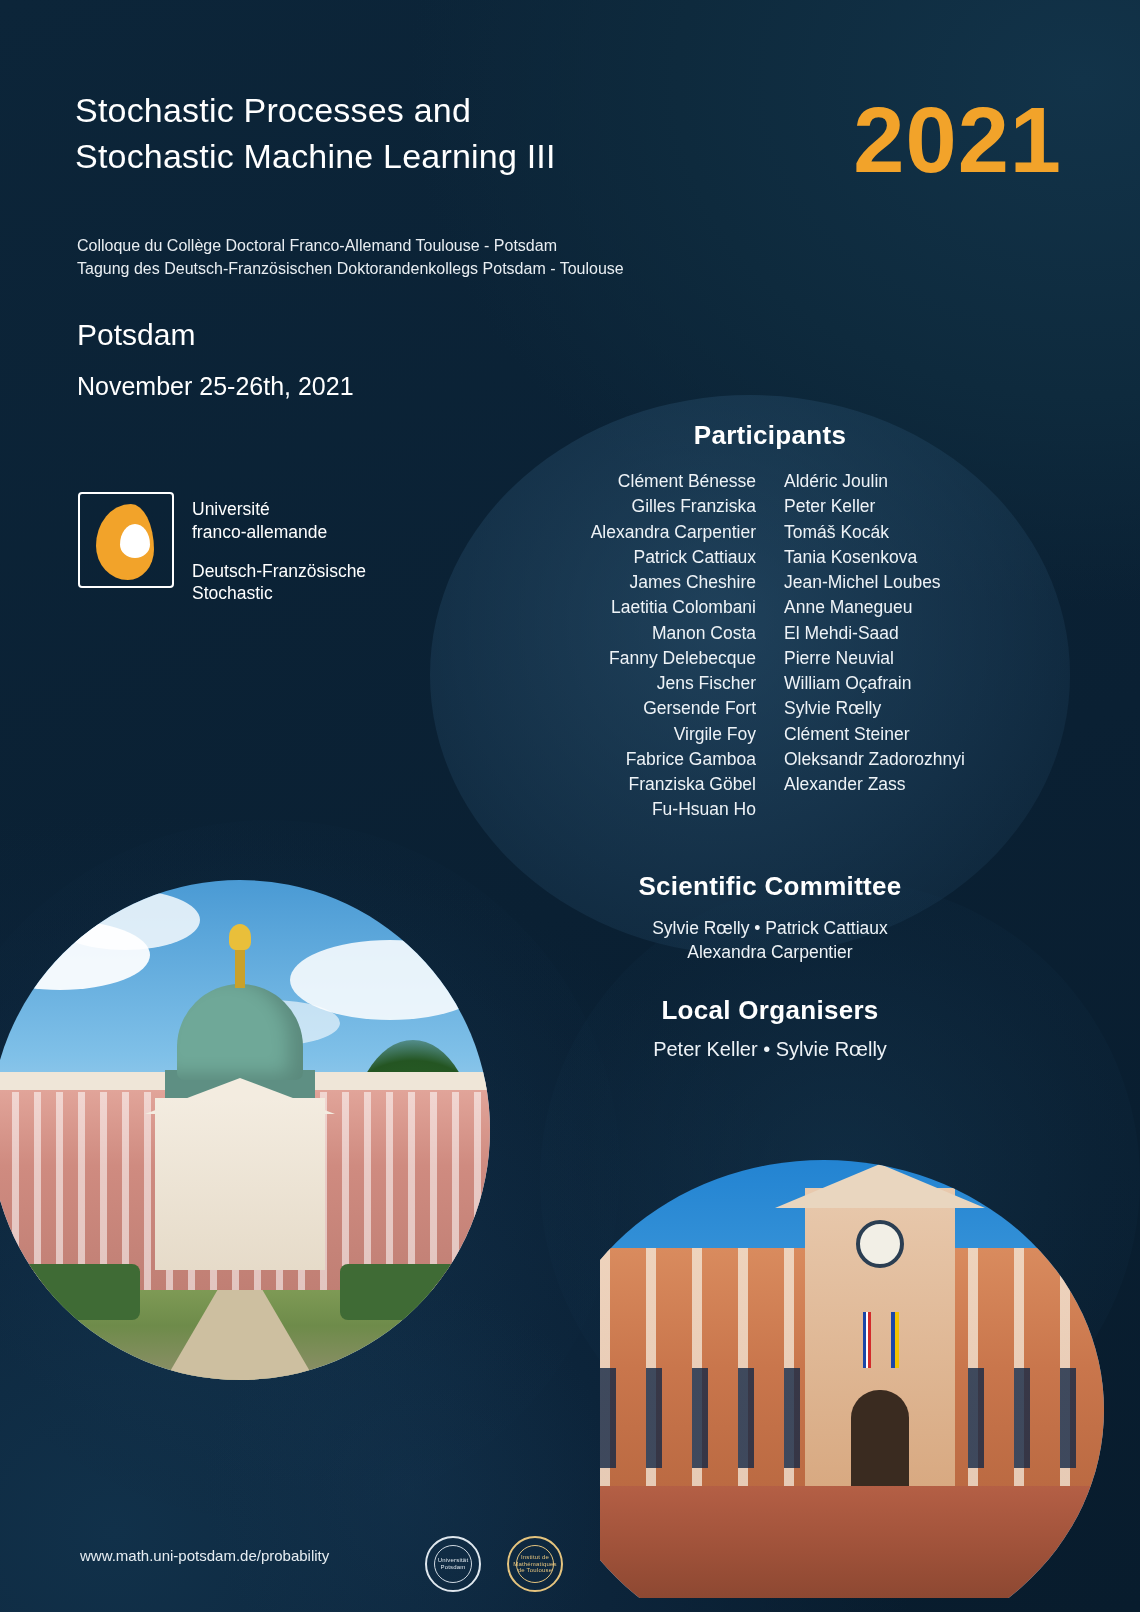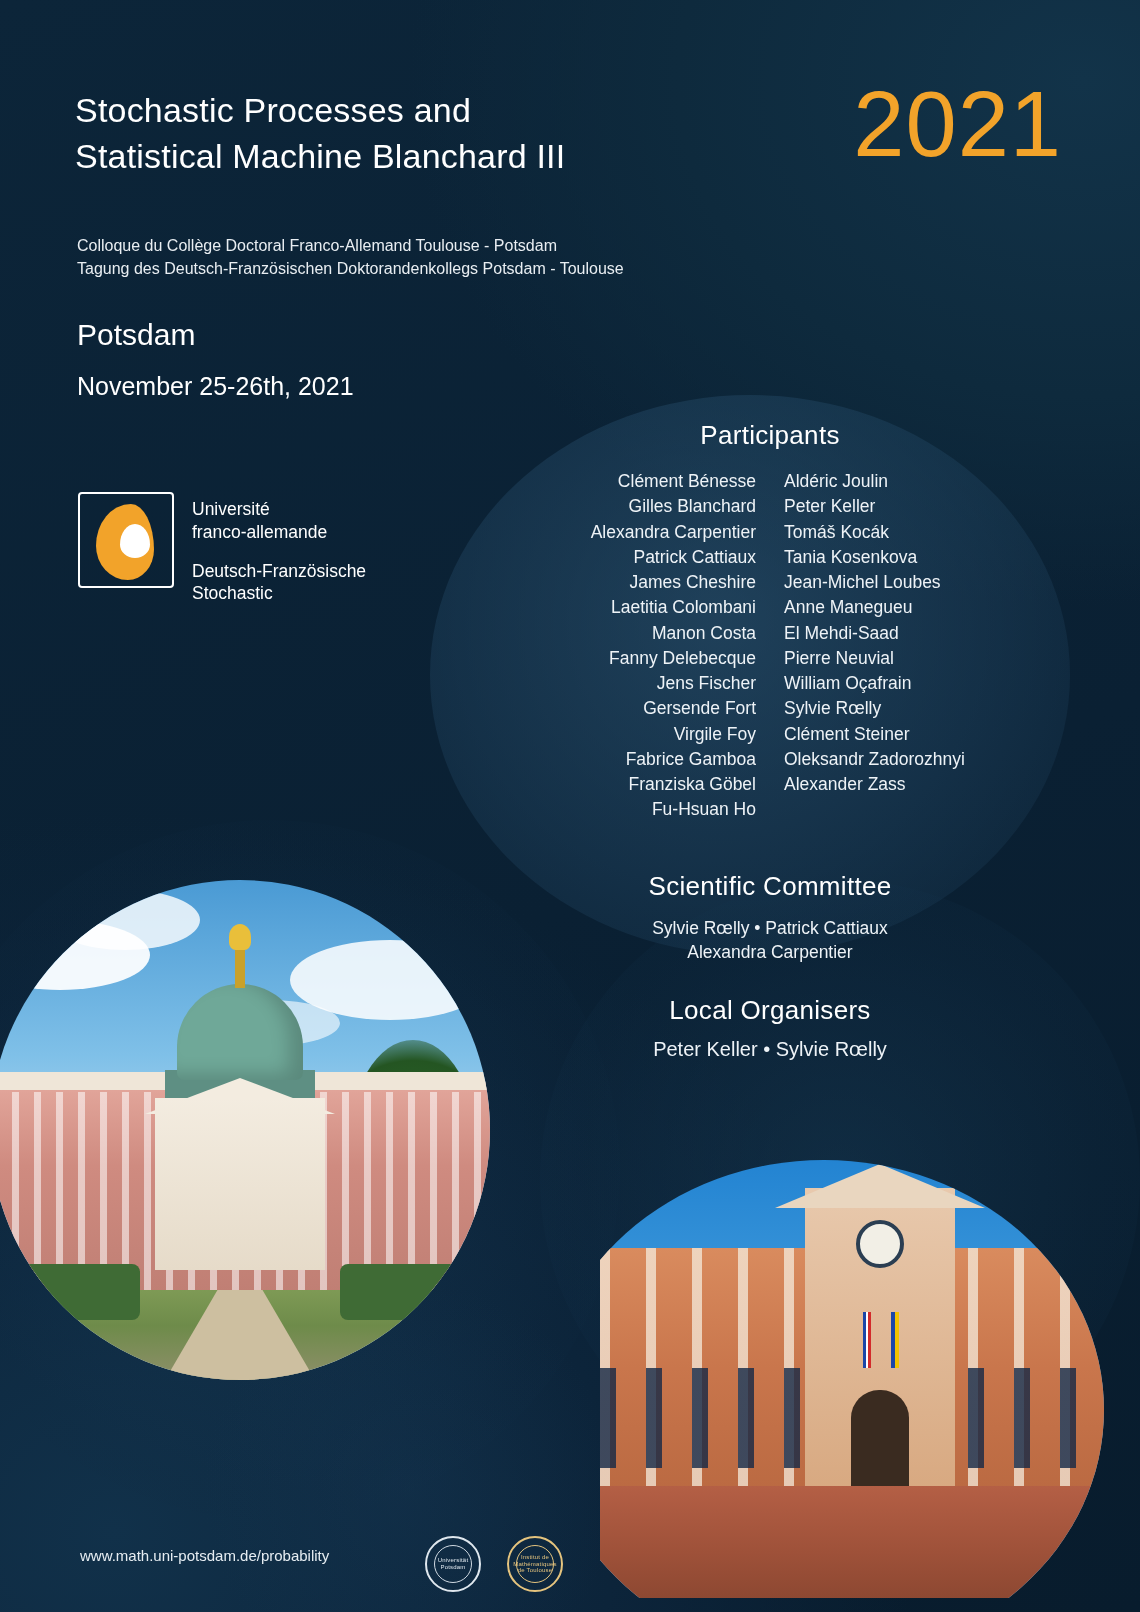--- a/index.html
+++ b/index.html
@@ -33,22 +33,22 @@
   .deco-4 { left: 200px; top: 1280px; width: 420px; height: 420px;
     background: radial-gradient(circle at 50% 50%, rgba(24,58,88,0.28) 0%, rgba(14,40,62,0) 70%); }
 
   
   .title {
     position: absolute; left: 75px; top: 88px; width: 700px;
     color: #ffffff; font-size: 34px; line-height: 1.35; font-weight: 400;
     letter-spacing: .2px;
   }
   .year {
-    position: absolute; right: 78px; top: 78px;
-    color: #f2a32a; font-size: 92px; line-height: 1; font-weight: 400;
+    position: absolute; right: 78px; top: 94px;
+    color: #f2a32a; font-size: 92px; line-height: 1; font-weight: 700;
     letter-spacing: 1px;
   }
   .subtitle {
     position: absolute; left: 77px; top: 235px; width: 880px;
     color: #e9eef2; font-size: 16px; line-height: 1.42; font-weight: 400;
   }
   .city {
     position: absolute; left: 77px; top: 318px;
     color: #ffffff; font-size: 30px; font-weight: 400;
   }
@@ -70,21 +70,21 @@
   .ufa-mark .eye {
     position: absolute; left: 40px; top: 30px; width: 30px; height: 34px;
     background: #ffffff; border-radius: 50% 50% 50% 50% / 60% 60% 40% 40%;
   }
   .ufa-text { color: #ffffff; font-size: 17.5px; line-height: 1.3; padding-top: 6px; }
   .ufa-text .gap { display: block; height: 16px; }
 
   
   .panel { position: absolute; left: 470px; top: 420px; width: 600px; text-align: center; }
   .panel h2 {
-    color: #ffffff; font-weight: 400; font-size: 26px; letter-spacing: .3px;
+    color: #ffffff; font-weight: 700; font-size: 26px; letter-spacing: .3px;
   }
   .names-cols {
     margin-top: 18px; display: flex; justify-content: center; gap: 28px;
     font-size: 17.5px; line-height: 1.33; color: #eef3f7;
   }
   .names-cols .col-left { text-align: right; width: 260px; }
   .names-cols .col-right { text-align: left; width: 260px; }
   .names-cols div > div { padding: 1px 0; }
   .panel h2.sci { margin-top: 48px; }
   .panel .sci-names { margin-top: 14px; font-size: 17.5px; line-height: 1.4; color: #eef3f7; }
@@ -174,21 +174,21 @@
 
 <div id="poster">
 
   <div class="deco deco-1"></div>
   <div class="deco deco-2"></div>
   <div class="deco deco-3"></div>
   <div class="deco deco-4"></div>
 
   <div class="title">
     <div>Stochastic Processes and</div>
-    <div>Statistical Machine Blanchard III</div>
+    <div>Stochastic Machine Learning III</div>
   </div>
 
   <div class="year">2021</div>
 
   <div class="subtitle">
     <div>Colloque du Collège Doctoral Franco-Allemand Toulouse - Potsdam</div>
     <div>Tagung des Deutsch-Französischen Doktorandenkollegs Potsdam - Toulouse</div>
   </div>
 
   <div class="city">Potsdam</div>
@@ -207,21 +207,21 @@
       <div>Stochastic</div>
     </div>
   </div>
 
   <div class="panel">
     <h2>Participants</h2>
 
     <div class="names-cols">
       <div class="col-left">
         <div>Clément Bénesse</div>
-        <div>Gilles Blanchard</div>
+        <div>Gilles Franziska</div>
         <div>Alexandra Carpentier</div>
         <div>Patrick Cattiaux</div>
         <div>James Cheshire</div>
         <div>Laetitia Colombani</div>
         <div>Manon Costa</div>
         <div>Fanny Delebecque</div>
         <div>Jens Fischer</div>
         <div>Gersende Fort</div>
         <div>Virgile Foy</div>
         <div>Fabrice Gamboa</div>

